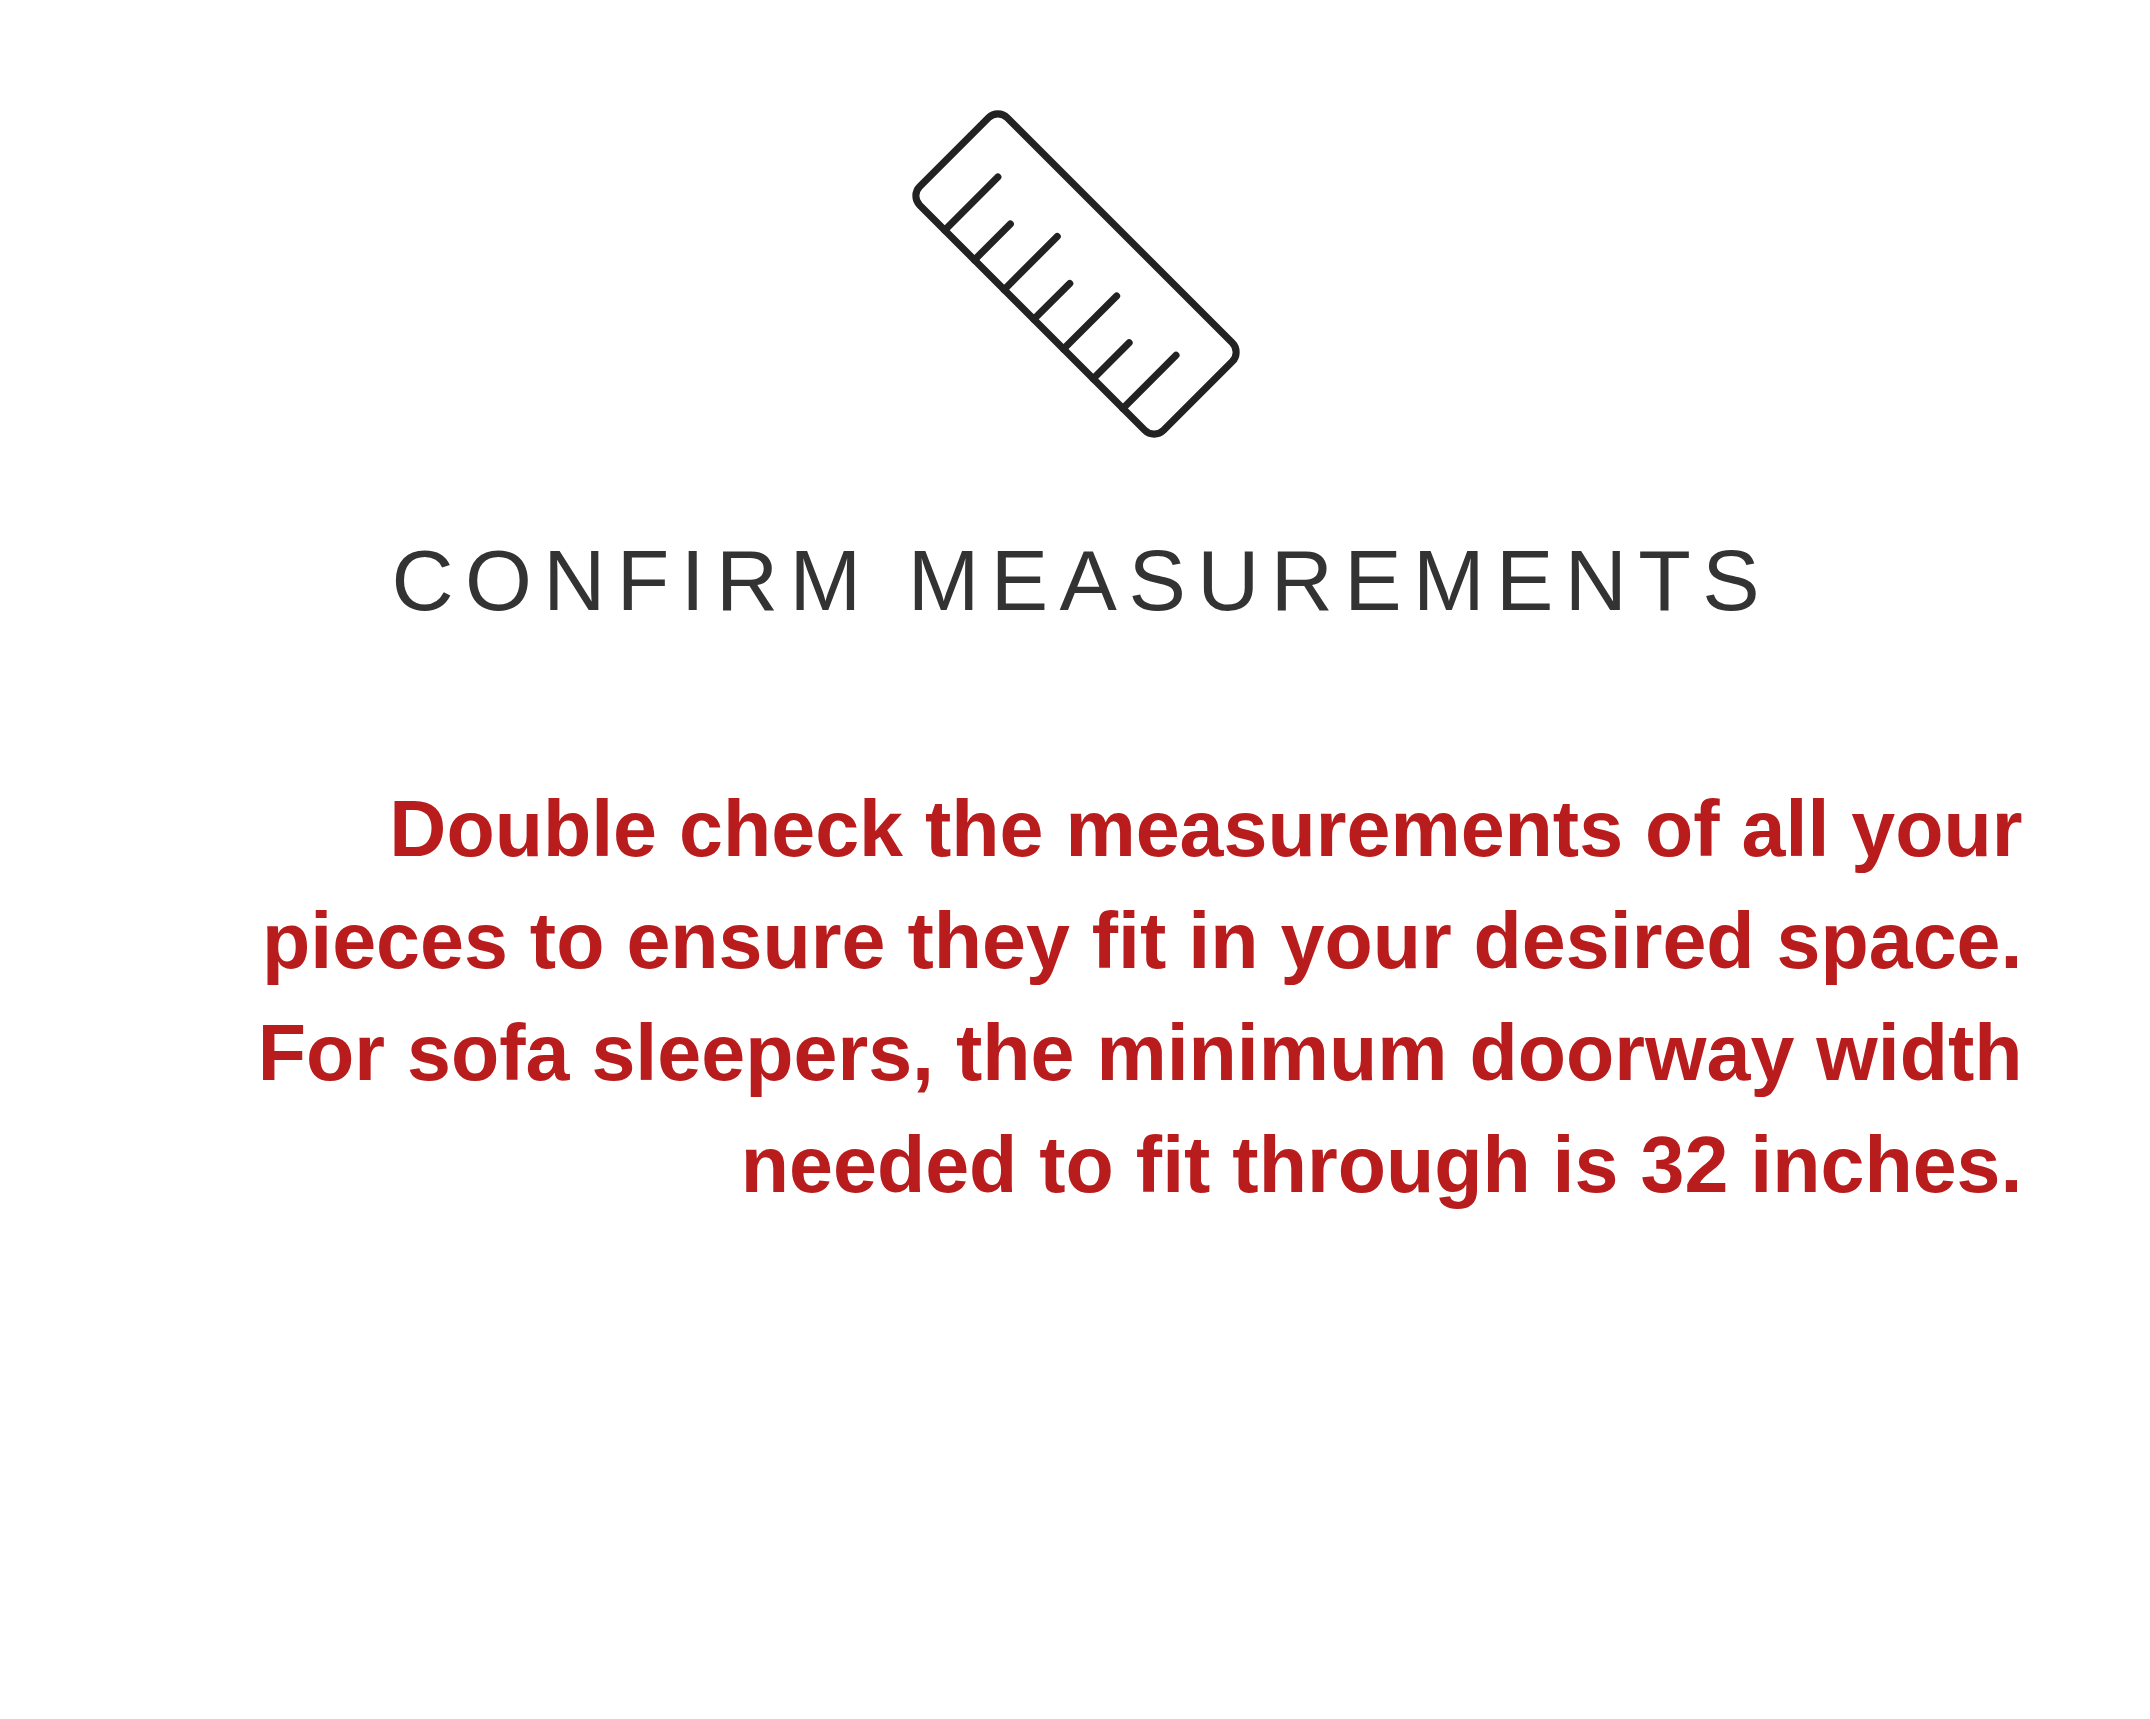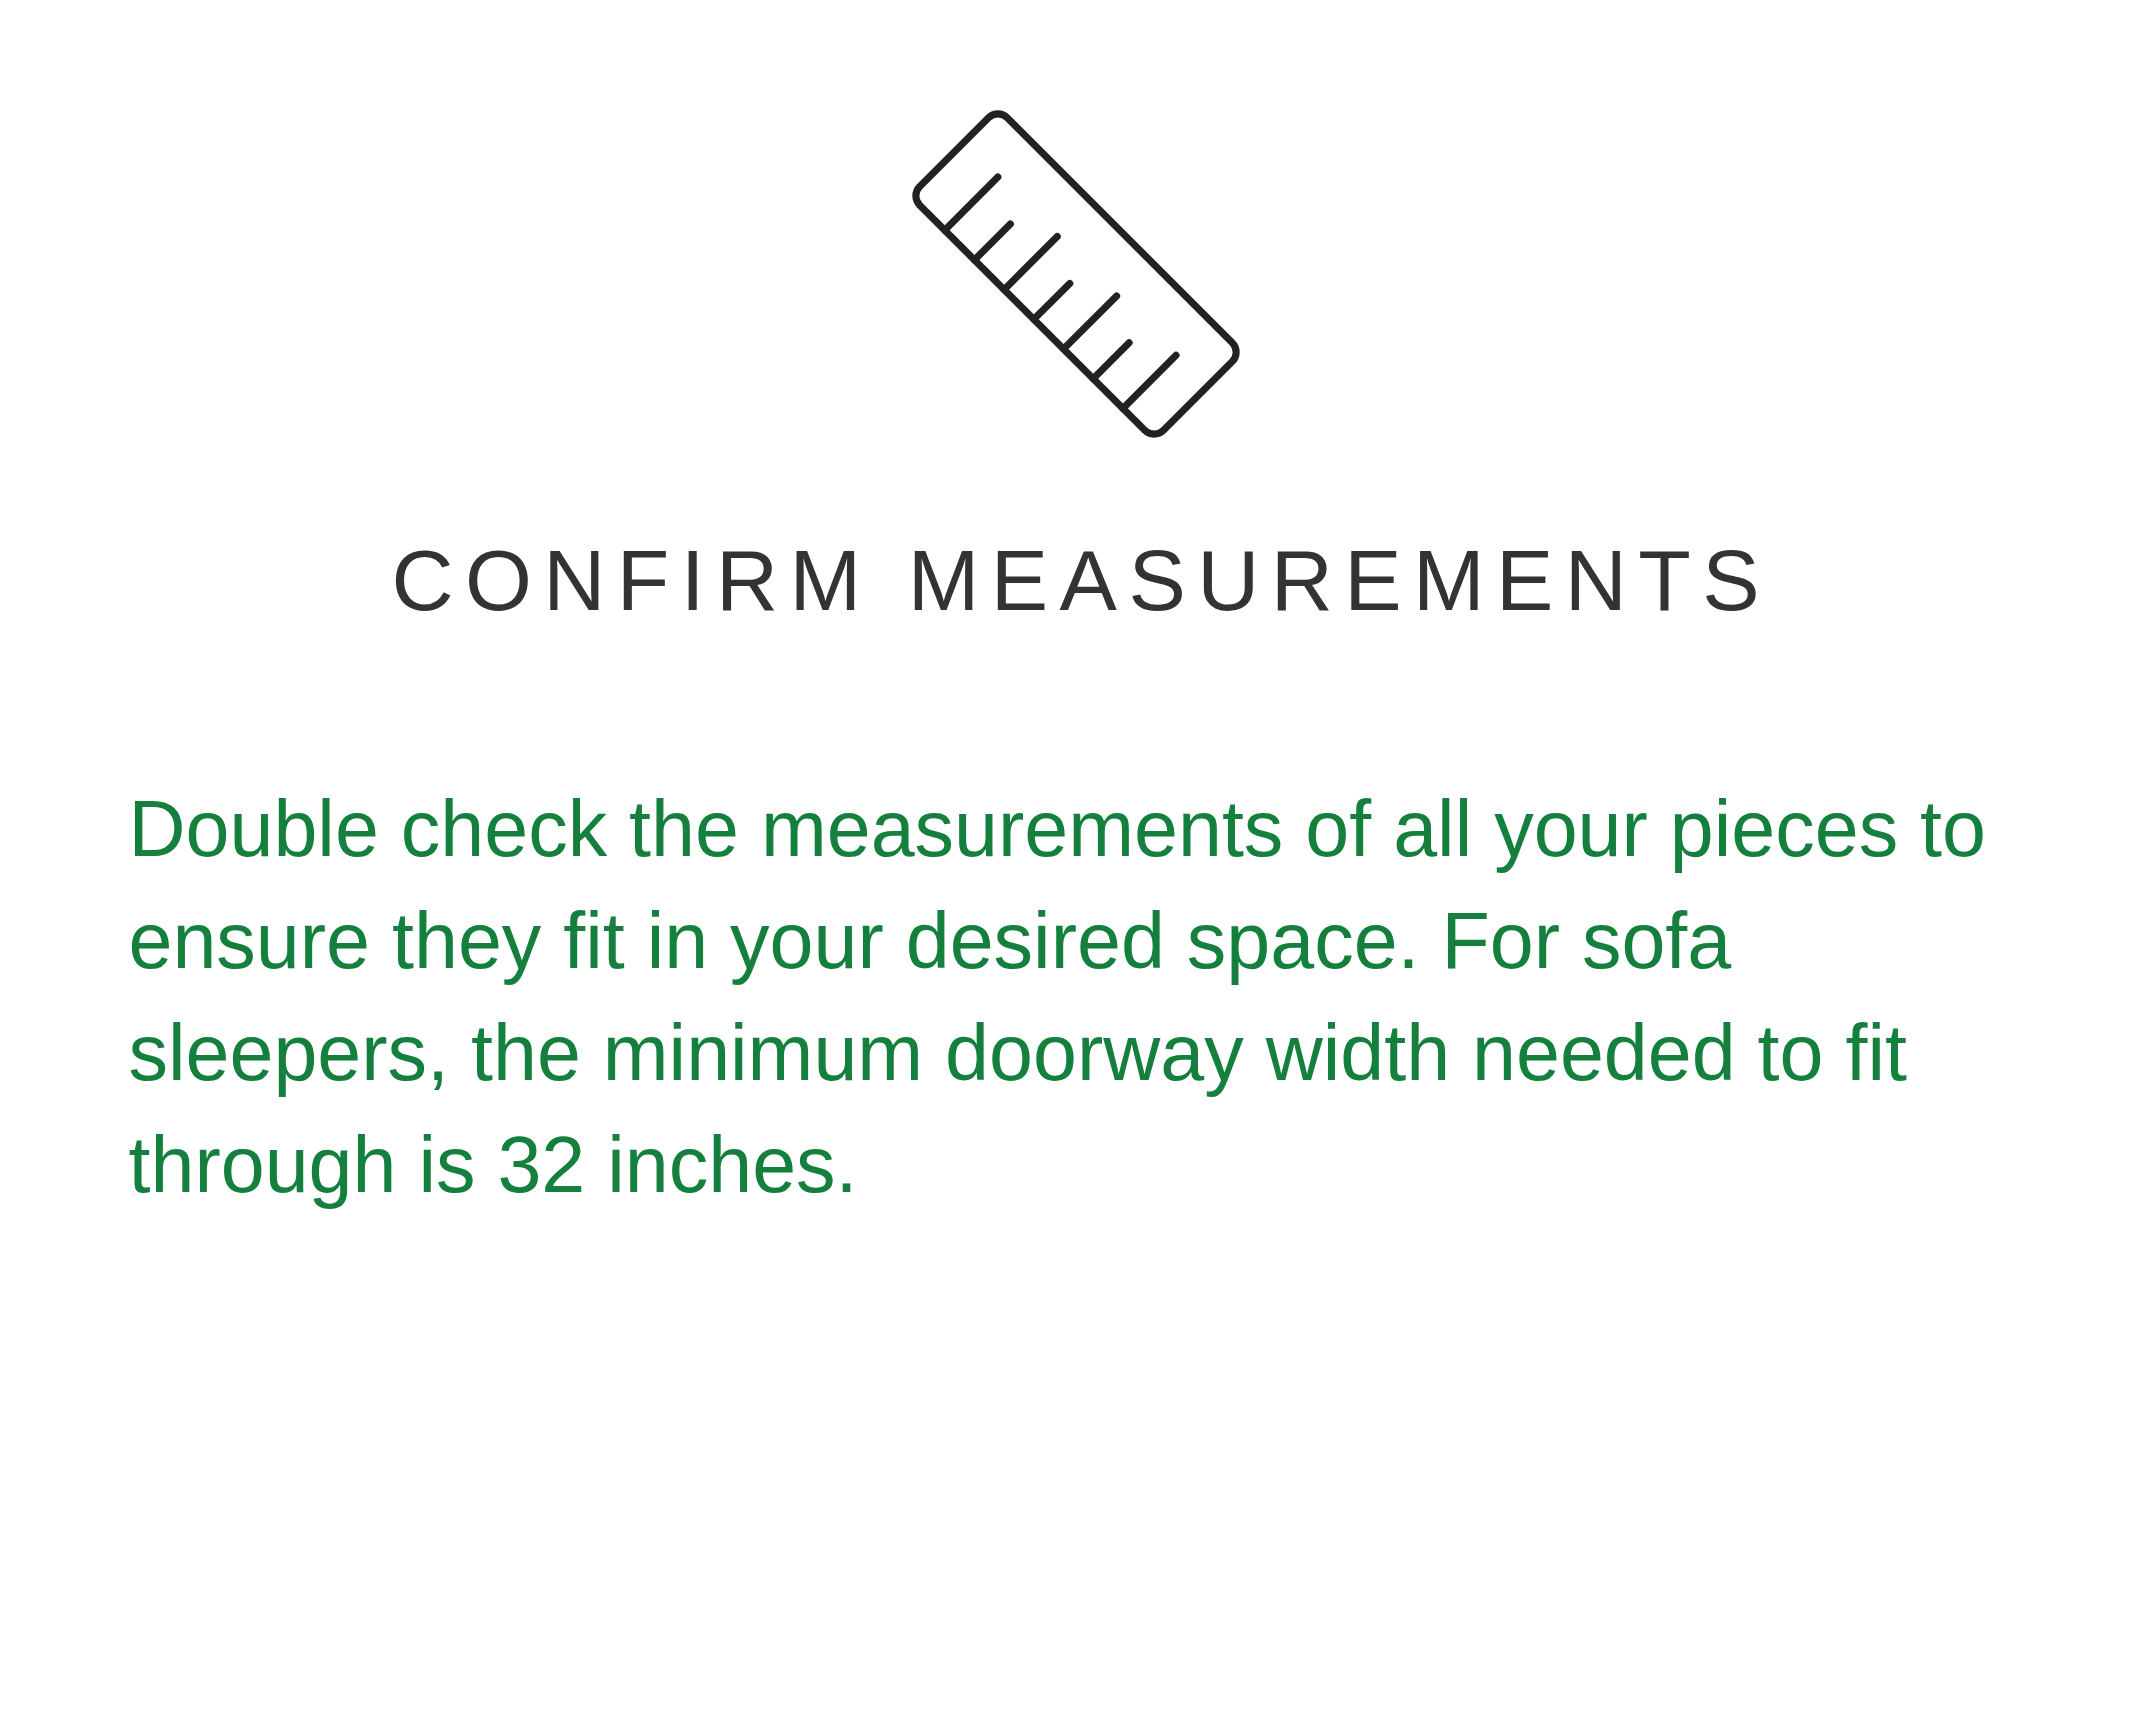--- a/index.html
+++ b/index.html
@@ -42,23 +42,23 @@
     color: #333333;
     text-align: center;
     white-space: nowrap;
     text-indent: 11.4px;
   }
   .body-copy {
     margin-top: 90px;
     width: 1894px;
     font-size: 79px;
     line-height: 1.42;
-    font-weight: 400;
-    color: #15803d;
-    text-align: left;
+    font-weight: 700;
+    color: #b91c1c;
+    text-align: right;
   }
 </style>
 </head>
 <body>
 
 <div class="panel">
 
   <div class="icon-wrap">
     <svg width="442" height="442" viewBox="0 0 200 200" fill="none" xmlns="http://www.w3.org/2000/svg" aria-hidden="true">
       <g transform="rotate(-45 100 100)">

